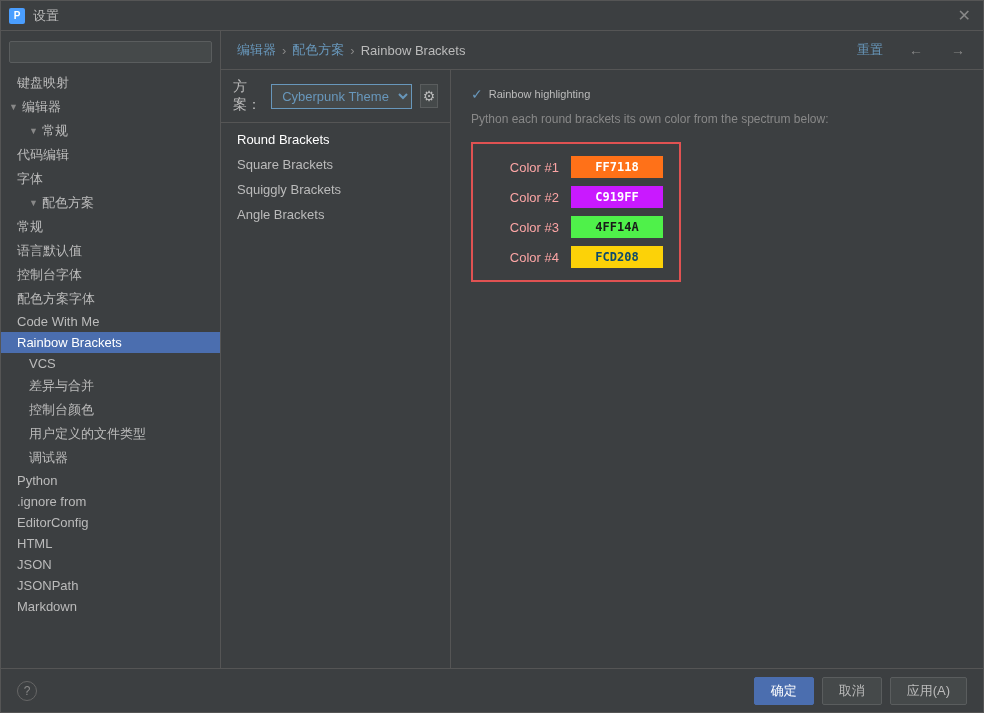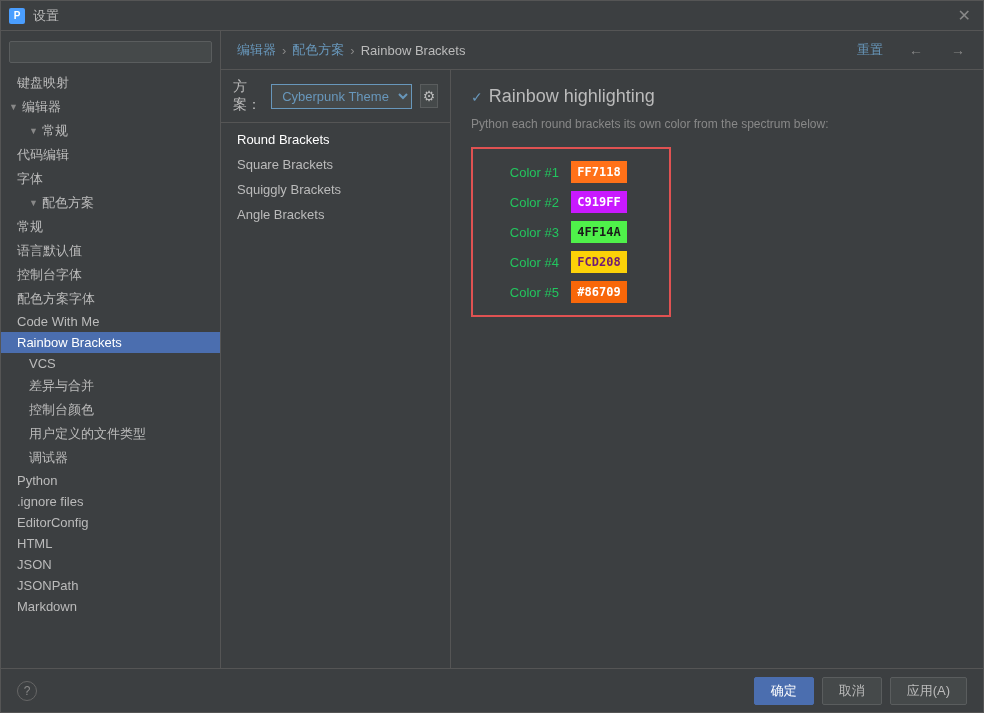--- a/index.html
+++ b/index.html
@@ -177,38 +177,38 @@
       padding: 16px 20px;
       overflow-y: auto;
     }
     .rainbow-check-row {
       display: flex;
       align-items: center;
       gap: 6px;
       margin-bottom: 10px;
     }
     .checkmark { color: #6897bb; font-size: 14px; }
-    .rainbow-label { color: #bbb; font-size: 18px; font-weight: 500; }
+    .rainbow-label { color: #bbb; font-size: 11px; font-weight: 500; }
     .desc-text { color: #888; font-size: 12px; margin-bottom: 16px; }
     .color-box-area {
       border: 2px solid #e05252;
       padding: 12px 16px;
       display: inline-flex;
       flex-direction: column;
       gap: 8px;
       min-width: 200px;
     }
     .color-row {
       display: flex;
       align-items: center;
       gap: 12px;
     }
-    .color-label { color: #22c55e; font-size: 13px; min-width: 70px; text-align: right; }
+    .color-label { color: #fca5a5; font-size: 13px; min-width: 70px; text-align: right; }
     .color-swatch {
-      width: 56px;
+      width: 92px;
       height: 22px;
       display: flex;
       align-items: center;
       justify-content: center;
       font-size: 12px;
       font-weight: 600;
       cursor: pointer;
       color: #fff;
       font-family: monospace;
     }
@@ -291,21 +291,21 @@
       <div class="sidebar-item sub2">控制台字体</div>
       <div class="sidebar-item sub2">配色方案字体</div>
       <div class="sidebar-item sub2">Code With Me</div>
       <div class="sidebar-item sub2 active">Rainbow Brackets</div>
       <div class="sidebar-item sub">VCS</div>
       <div class="sidebar-item sub">差异与合并</div>
       <div class="sidebar-item sub">控制台颜色</div>
       <div class="sidebar-item sub">用户定义的文件类型</div>
       <div class="sidebar-item sub">调试器</div>
       <div class="sidebar-item">Python</div>
-      <div class="sidebar-item">.ignore files</div>
+      <div class="sidebar-item">.ignore from</div>
       <div class="sidebar-item">EditorConfig</div>
       <div class="sidebar-item">HTML</div>
       <div class="sidebar-item">JSON</div>
       <div class="sidebar-item">JSONPath</div>
       <div class="sidebar-item">Markdown</div>
     </div>
 
     <div class="main">
 
       <div class="breadcrumb">
@@ -355,25 +355,21 @@
             <div class="color-row">
               <span class="color-label">Color #2</span>
               <div class="color-swatch" style="background:#C919FF;">C919FF</div>
             </div>
             <div class="color-row">
               <span class="color-label">Color #3</span>
               <div class="color-swatch" style="background:#4FF14A; color: #1a1a1a;">4FF14A</div>
             </div>
             <div class="color-row">
               <span class="color-label">Color #4</span>
-              <div class="color-swatch" style="background:#FCD208; color:#701a75;">FCD208</div>
-            </div>
-            <div class="color-row">
-              <span class="color-label">Color #5</span>
-              <div class="color-swatch" style="background:#F86709;">#86709</div>
+              <div class="color-swatch" style="background:#FCD208; color:#0c4a6e;">FCD208</div>
             </div>
           </div>
         </div>
       </div>
     </div>
   </div>
 
   <div class="bottom-bar">
     <div class="bottom-left">
       <div class="help-btn">?</div>

